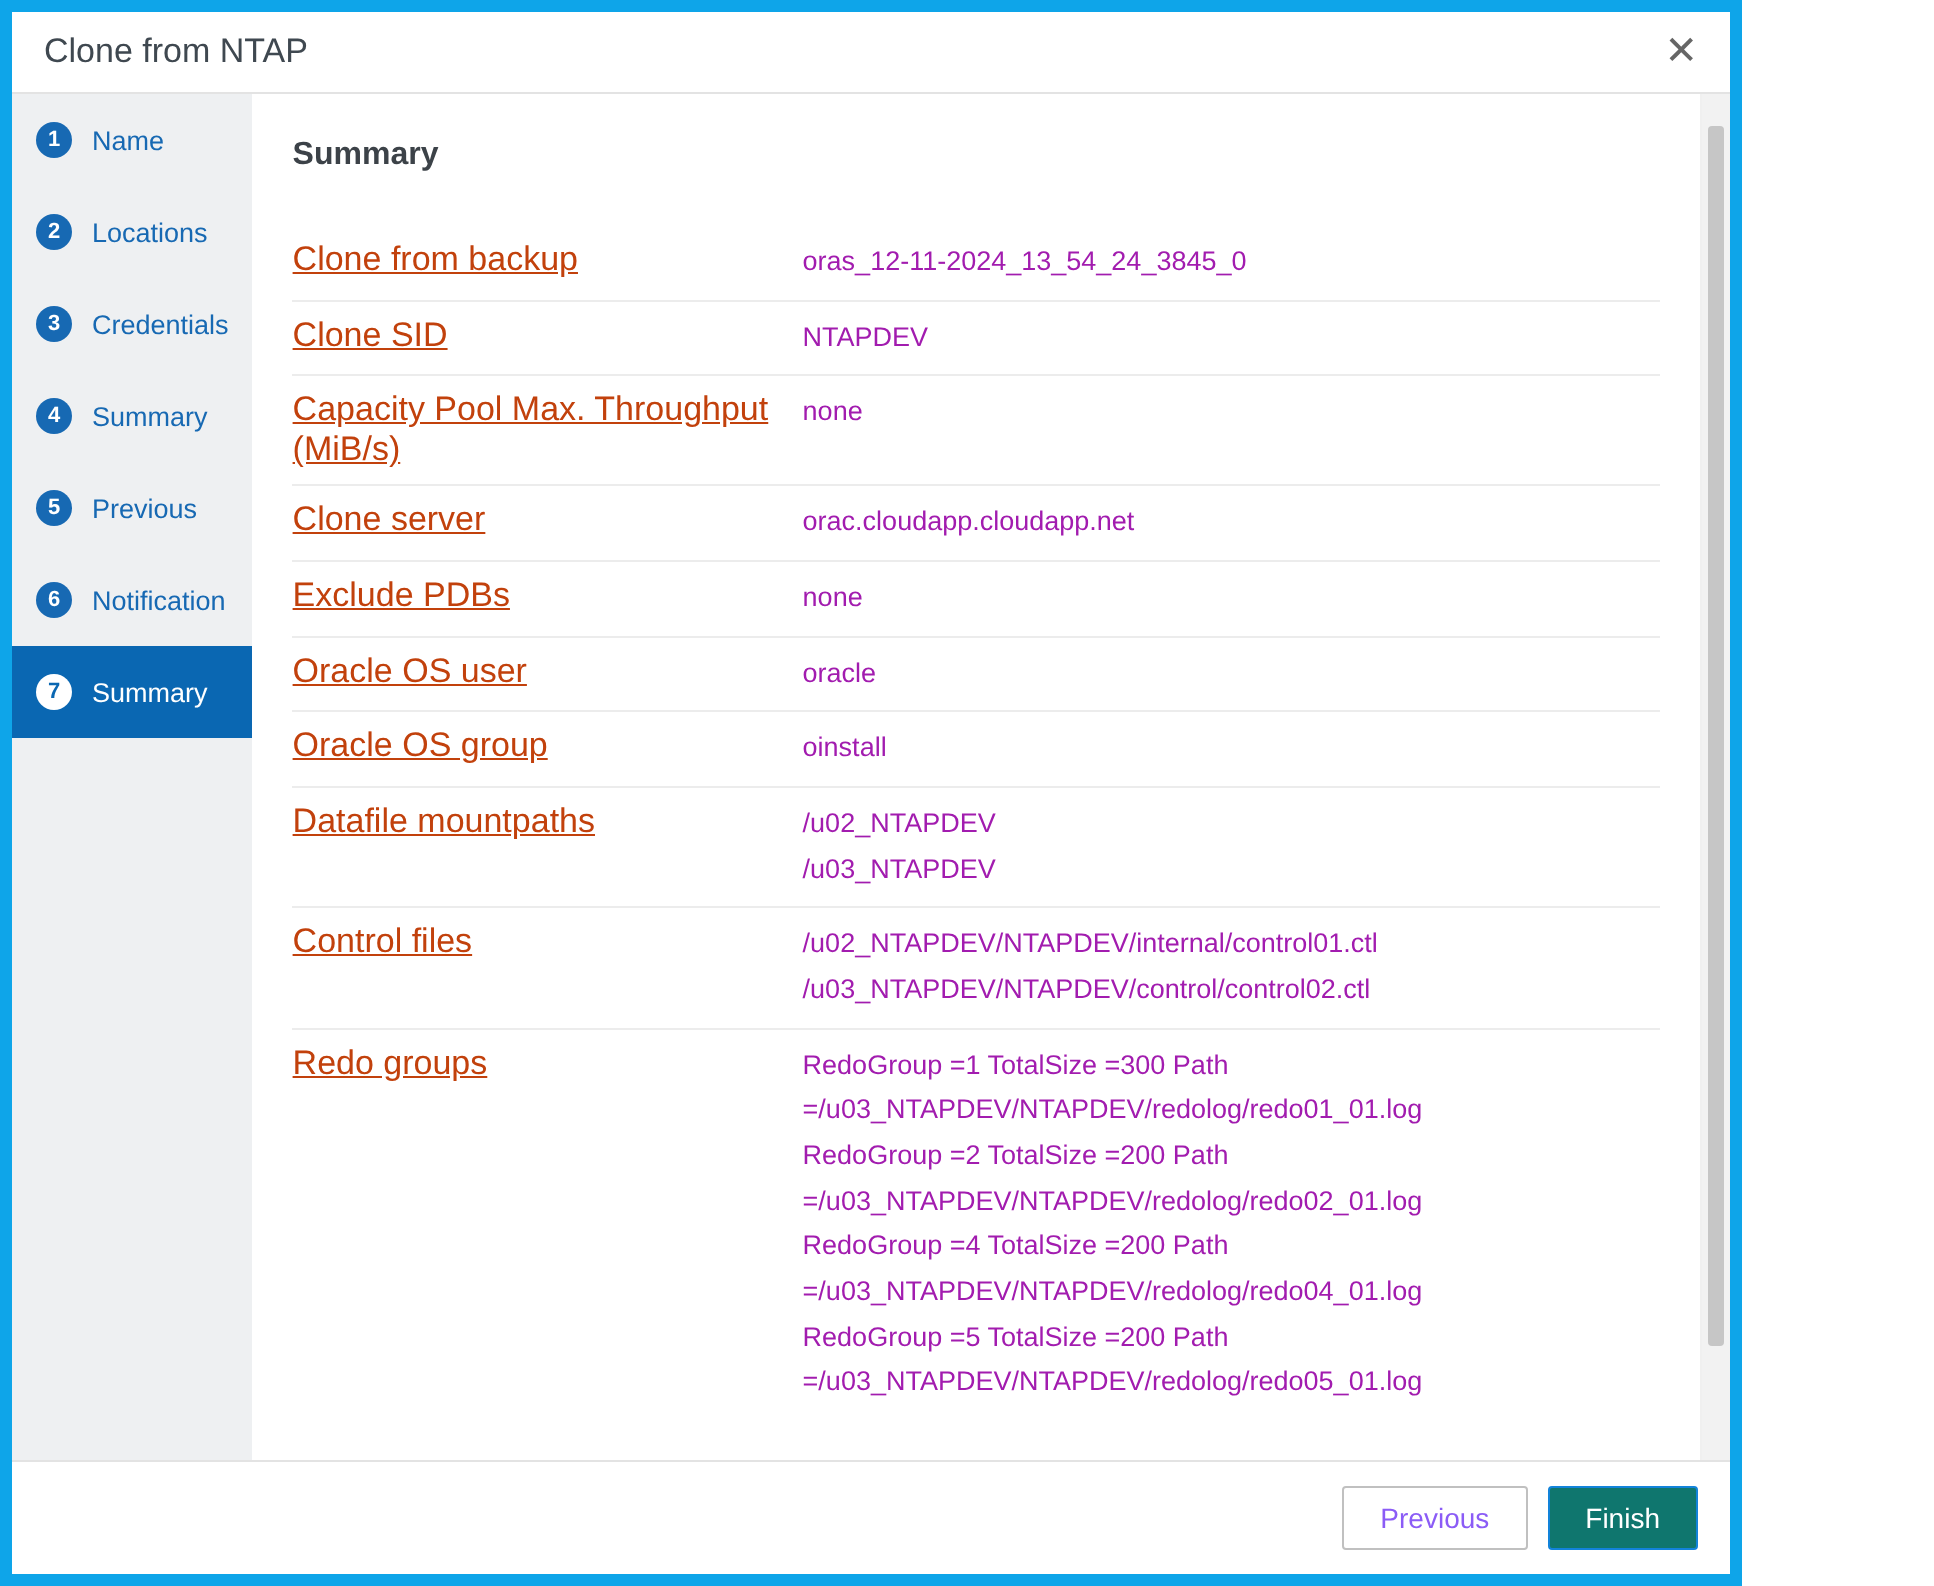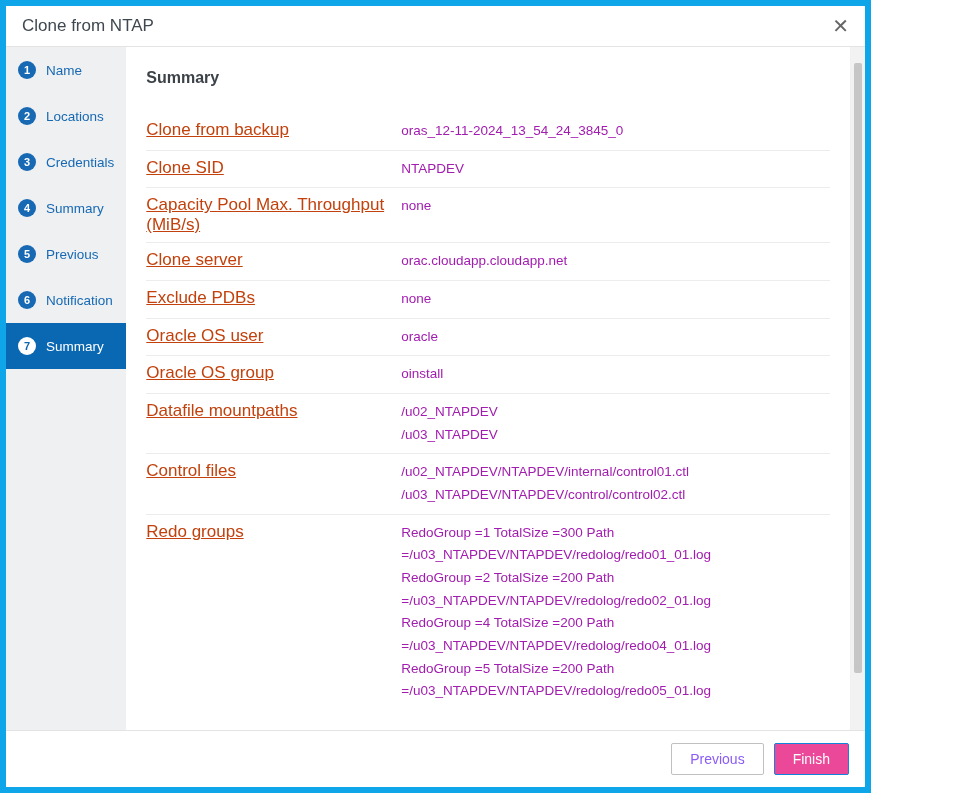--- a/index.html
+++ b/index.html
@@ -53,21 +53,21 @@
     background: #c6c6c6; border-radius: 2px;
   }
   .dialog-footer {
     border-top: 1px solid #e3e3e3; background: #fff;
     padding: 12px 16px; display: flex; justify-content: flex-end; gap: 10px;
   }
   .btn {
     font-size: 14px; padding: 7px 18px; border-radius: 2px; cursor: pointer;
     border: 1px solid #c0c0c0; background: #fff; color: #8b5cf6;
   }
-  .btn.primary { background: #ec4899; border-color: #1283da; color: #fff; }
+  .btn.primary { background: #0f766e; border-color: #1283da; color: #fff; }
   
   .content::-webkit-scrollbar { width: 0px; }
 </style>
 </head>
 <body>
 
 <div class="dialog">
 
   <div class="dialog-header">
     <div class="dialog-title">Clone from NTAP</div>

